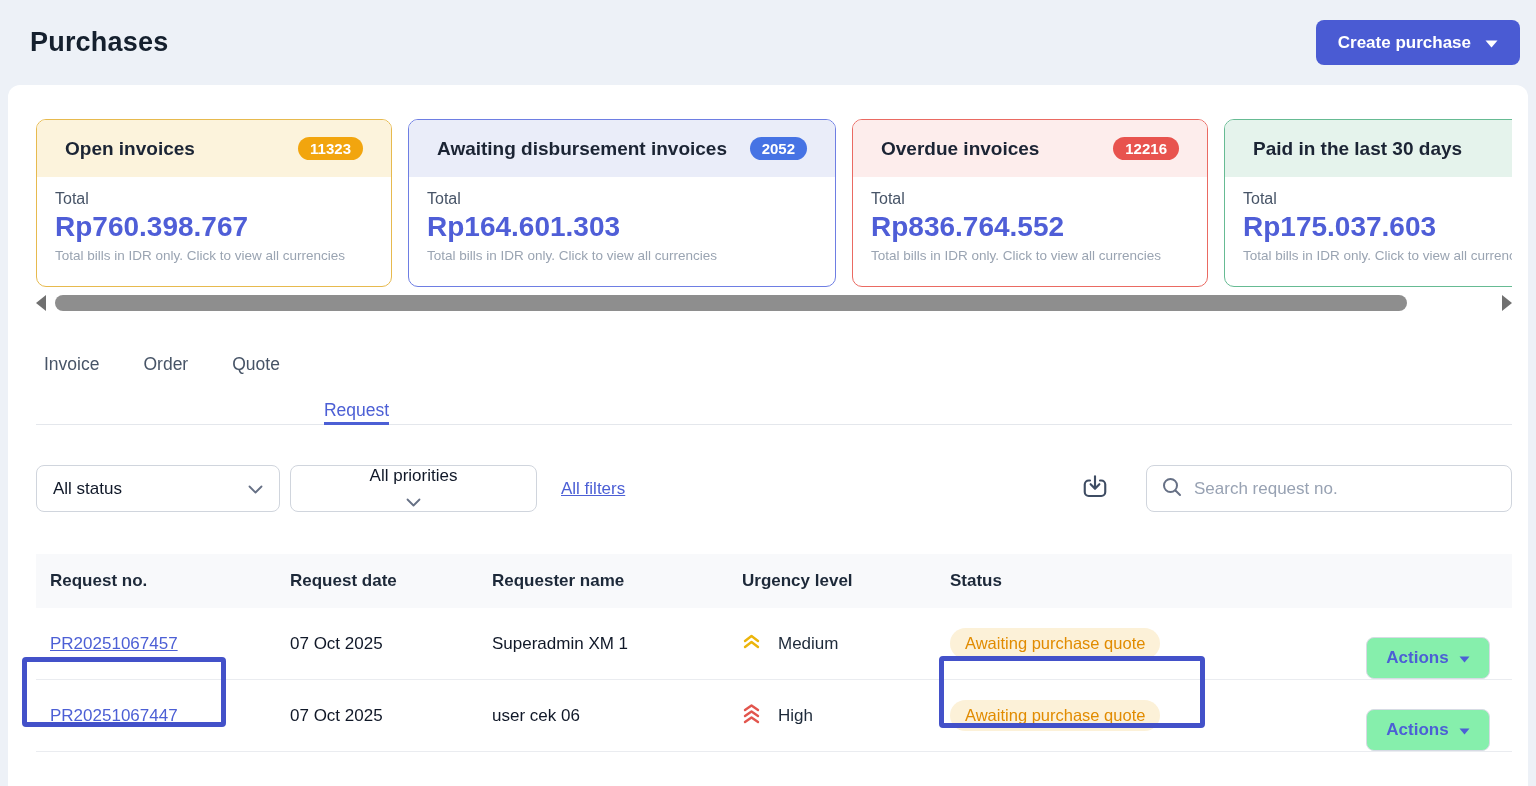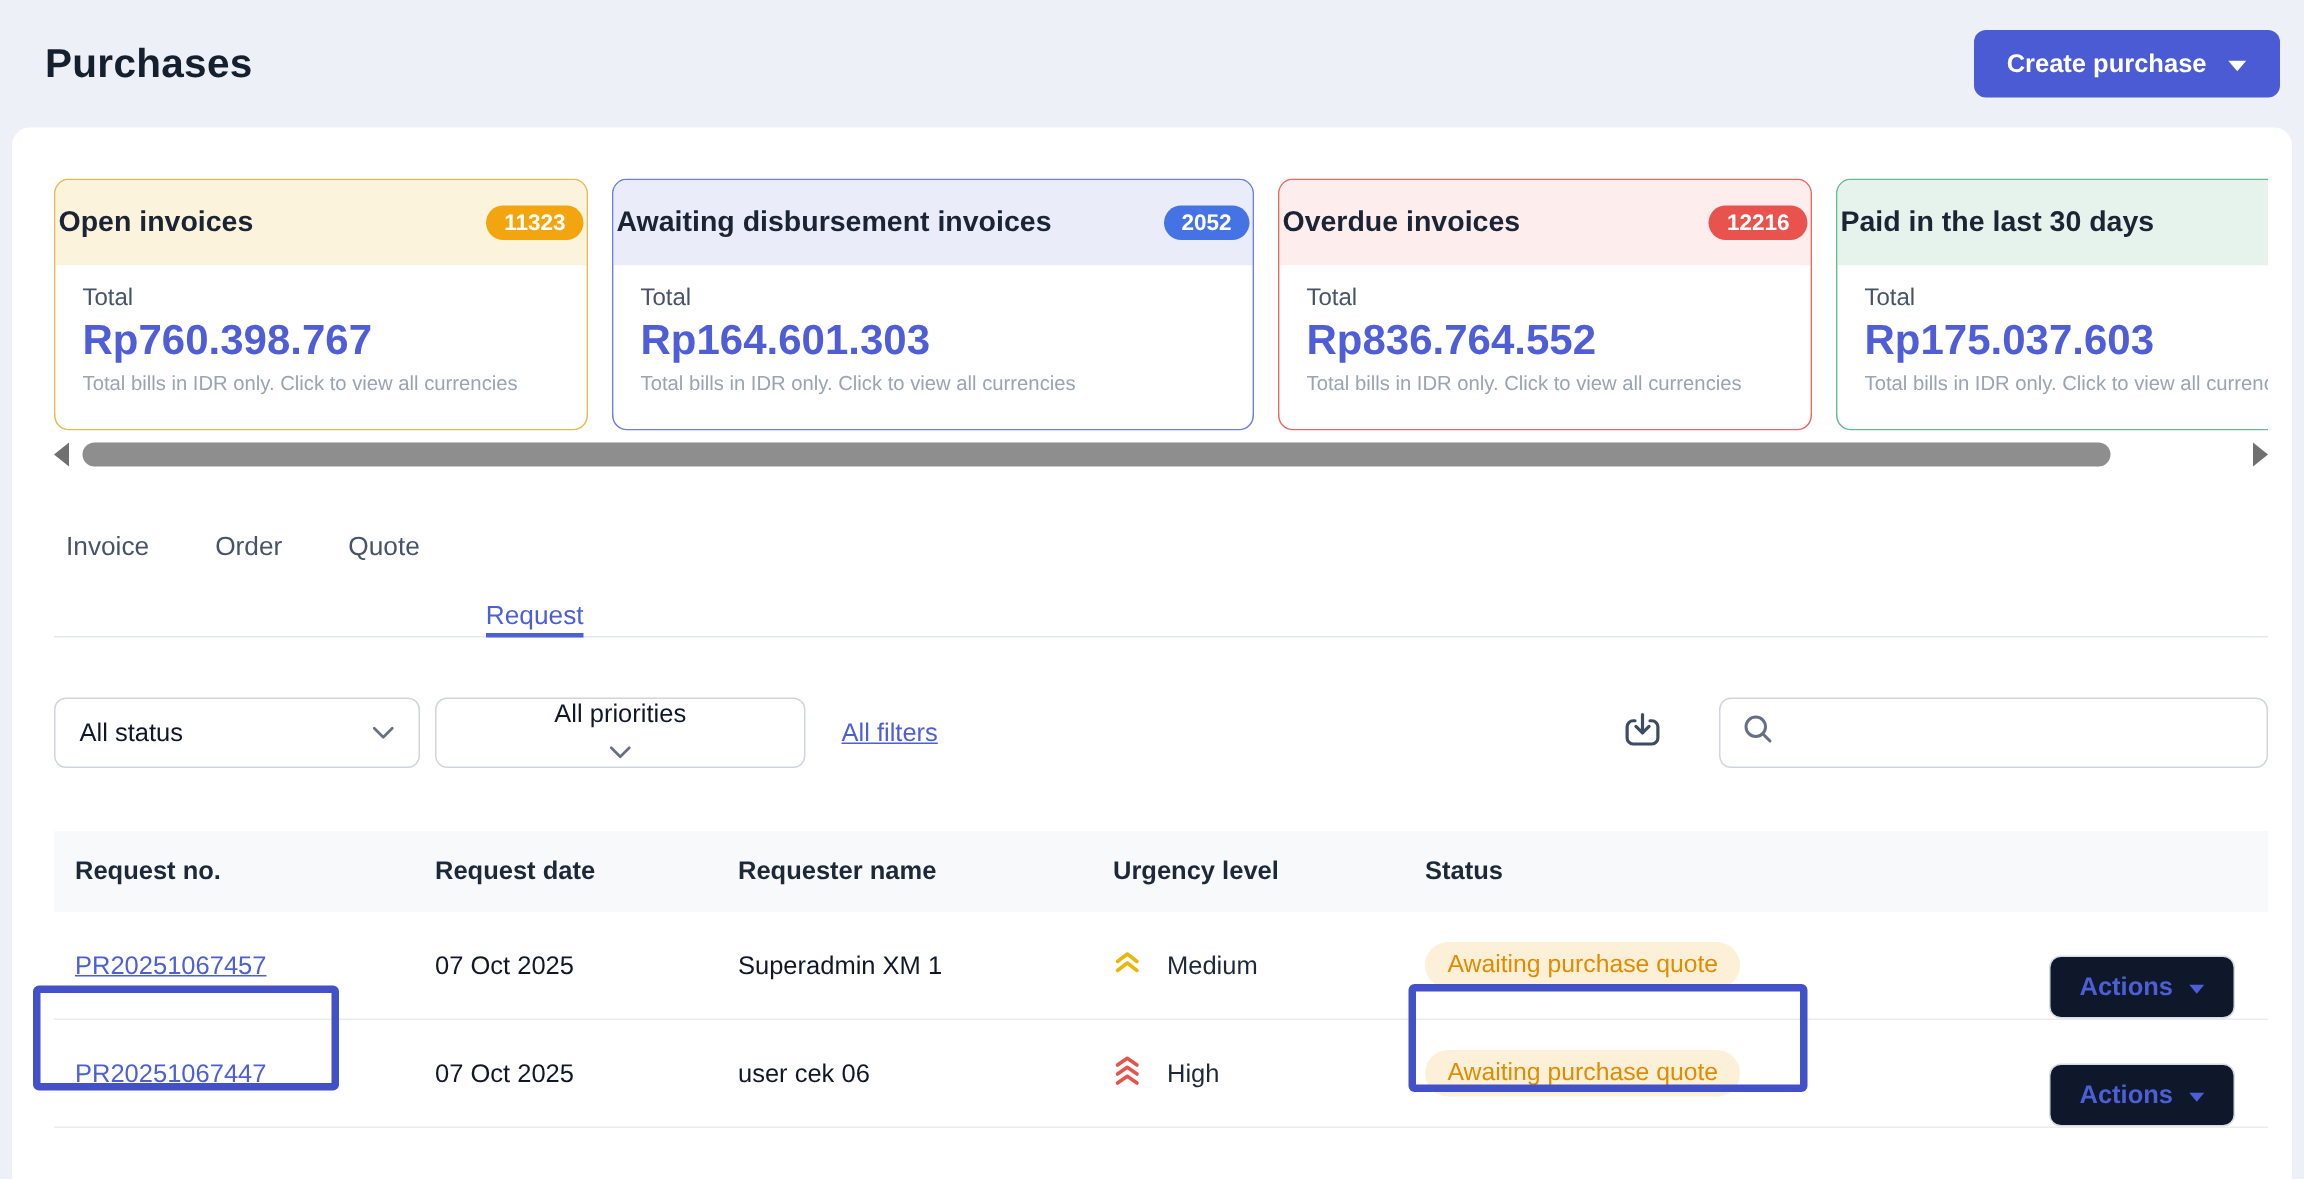--- a/index.html
+++ b/index.html
@@ -18,21 +18,21 @@
   }
   
   .panel {
     position:absolute; left:8px; right:8px; top:85px; bottom:0;
     background:#fff; border-radius:12px 12px 0 0; padding:34px 16px 0 28px; overflow:hidden;
   }
   
   .cards-row { display:flex; gap:16px; width:max-content; }
   .cards-clip { overflow:hidden; width:100%; }
   .card { border-radius:10px; border:1px solid; overflow:hidden; background:#fff; height:168px; }
-  .card-header { display:flex; align-items:center; justify-content:space-between; gap:8px; padding:13px 2px; height:57px; }
+  .card-header { display:flex; align-items:center; justify-content:space-between; gap:8px; padding:13px 28px; height:57px; }
   .card-title { font-size:19px; font-weight:700; color:#1B2434; white-space:nowrap; }
   .count-badge { border-radius:999px; padding:3px 12px; color:#fff; font-weight:700; font-size:15px; white-space:nowrap; }
   .card-body { padding:13px 18px; background:#fff; }
   .total-label { font-size:16px; color:#475467; margin-bottom:3px; }
   .amount { font-size:28px; font-weight:700; color:#4F5ED7; margin-bottom:5px; white-space:nowrap; }
   .note { font-size:13.5px; color:#9AA4B2; white-space:nowrap; overflow:hidden; }
   .card-open { width:356px; border-color:#E7BA4E; } .card-open .card-header { background:#FCF3DC; } .card-open .count-badge { background:#F2A50E; }
   .card-awaiting { width:428px; border-color:#6E7EE3; } .card-awaiting .card-header { background:#EAEDF9; } .card-awaiting .count-badge { background:#4673E4; }
   .card-overdue { width:356px; border-color:#EA6A62; } .card-overdue .card-header { background:#FDEDEC; } .card-overdue .count-badge { background:#E8534E; }
   .card-paid { width:340px; border-color:#66BB93; } .card-paid .card-header { background:#E5F3EC; }
@@ -71,21 +71,21 @@
   .table { margin-top:42px; }
   .t-head, .t-row { display:grid; grid-template-columns:240px 202px 250px 208px 1fr 150px; align-items:center; padding-left:14px; }
   .t-head { background:#F8F9FB; height:54px; font-size:17px; font-weight:700; color:#1D2939; }
   .t-row { height:72px; border-bottom:1px solid #EAECF0; background:#fff; font-size:17px; }
   .req-link { color:#4C5FD5; text-decoration:underline; cursor:pointer; }
   .cell-plain { color:#101828; }
   .urgency { display:flex; align-items:center; gap:17px; color:#1D2939; }
   .status-pill { display:inline-block; background:#FCF1D8; color:#E18B00; font-size:16.5px; padding:6px 15px; border-radius:16px; }
   .actions-cell { display:flex; justify-content:flex-end; padding-right:22px; }
   .actions-btn {
-    width:124px; height:42px; background:#0f172a; border:1px solid #D7DBE4; border-radius:8px;
+    width:124px; height:42px; background:#86efac; border:1px solid #D7DBE4; border-radius:8px;
     color:#4C5FD5; font-family:inherit; font-size:17px; font-weight:700; cursor:pointer;
     display:flex; align-items:center; justify-content:center; gap:10px;margin-top:28px;
   }
   
   .annotation { position:absolute; border:5px solid #4351C9; border-radius:4px; z-index:20; pointer-events:none; }
   .annotation-request { left:22px; top:657px; width:204px; height:70px; }
   .annotation-status { left:939px; top:656px; width:266px; height:72px; }
 </style>
 </head>
 <body>
@@ -191,20 +191,21 @@
             <path d="M12 3.5 V13"></path>
             <path d="M8.5 9.8 L12 13.3 L15.5 9.8"></path>
             <path d="M8 6.8 H7 a3.2 3.2 0 0 0 -3.2 3.2 v6 A3.2 3.2 0 0 0 7 19.2 h10 a3.2 3.2 0 0 0 3.2 -3.2 v-6 A3.2 3.2 0 0 0 17 6.8 h-1"></path>
           </svg></span>
     </button>
     <div class="search-box">
       <span><svg width="22" height="22" viewBox="0 0 22 22" fill="none" stroke="#667085" stroke-width="2" stroke-linecap="round">
             <circle cx="9.5" cy="9.5" r="6.5"></circle>
             <path d="M14.5 14.5 L19 19"></path>
           </svg></span>
+      <input type="text" placeholder="Search request no." style="">
     </div>
   </div>
 
 
   <div class="table">
     <div class="t-head">
       <div>Request no.</div>
       <div>Request date</div>
       <div>Requester name</div>
       <div>Urgency level</div>

